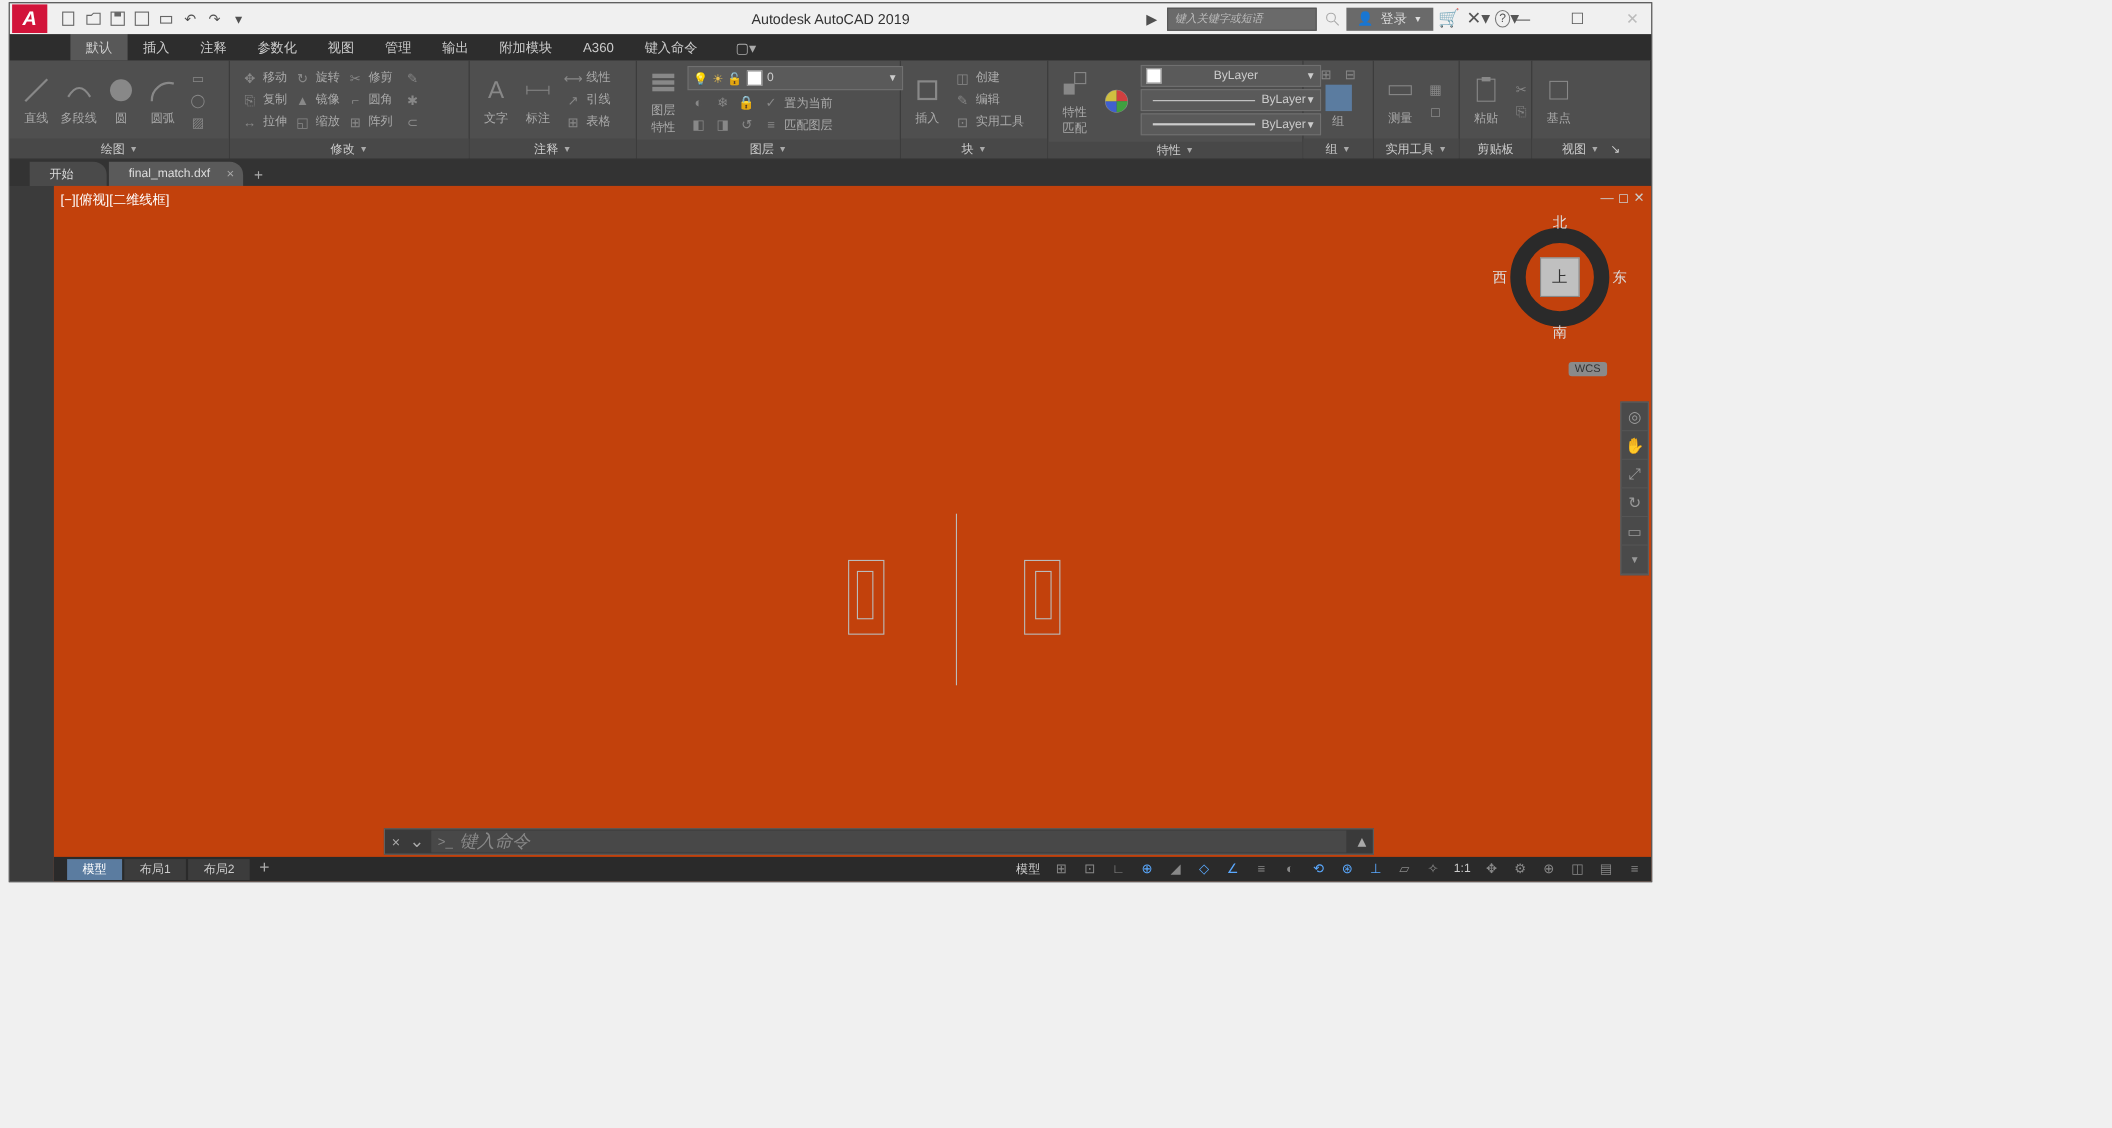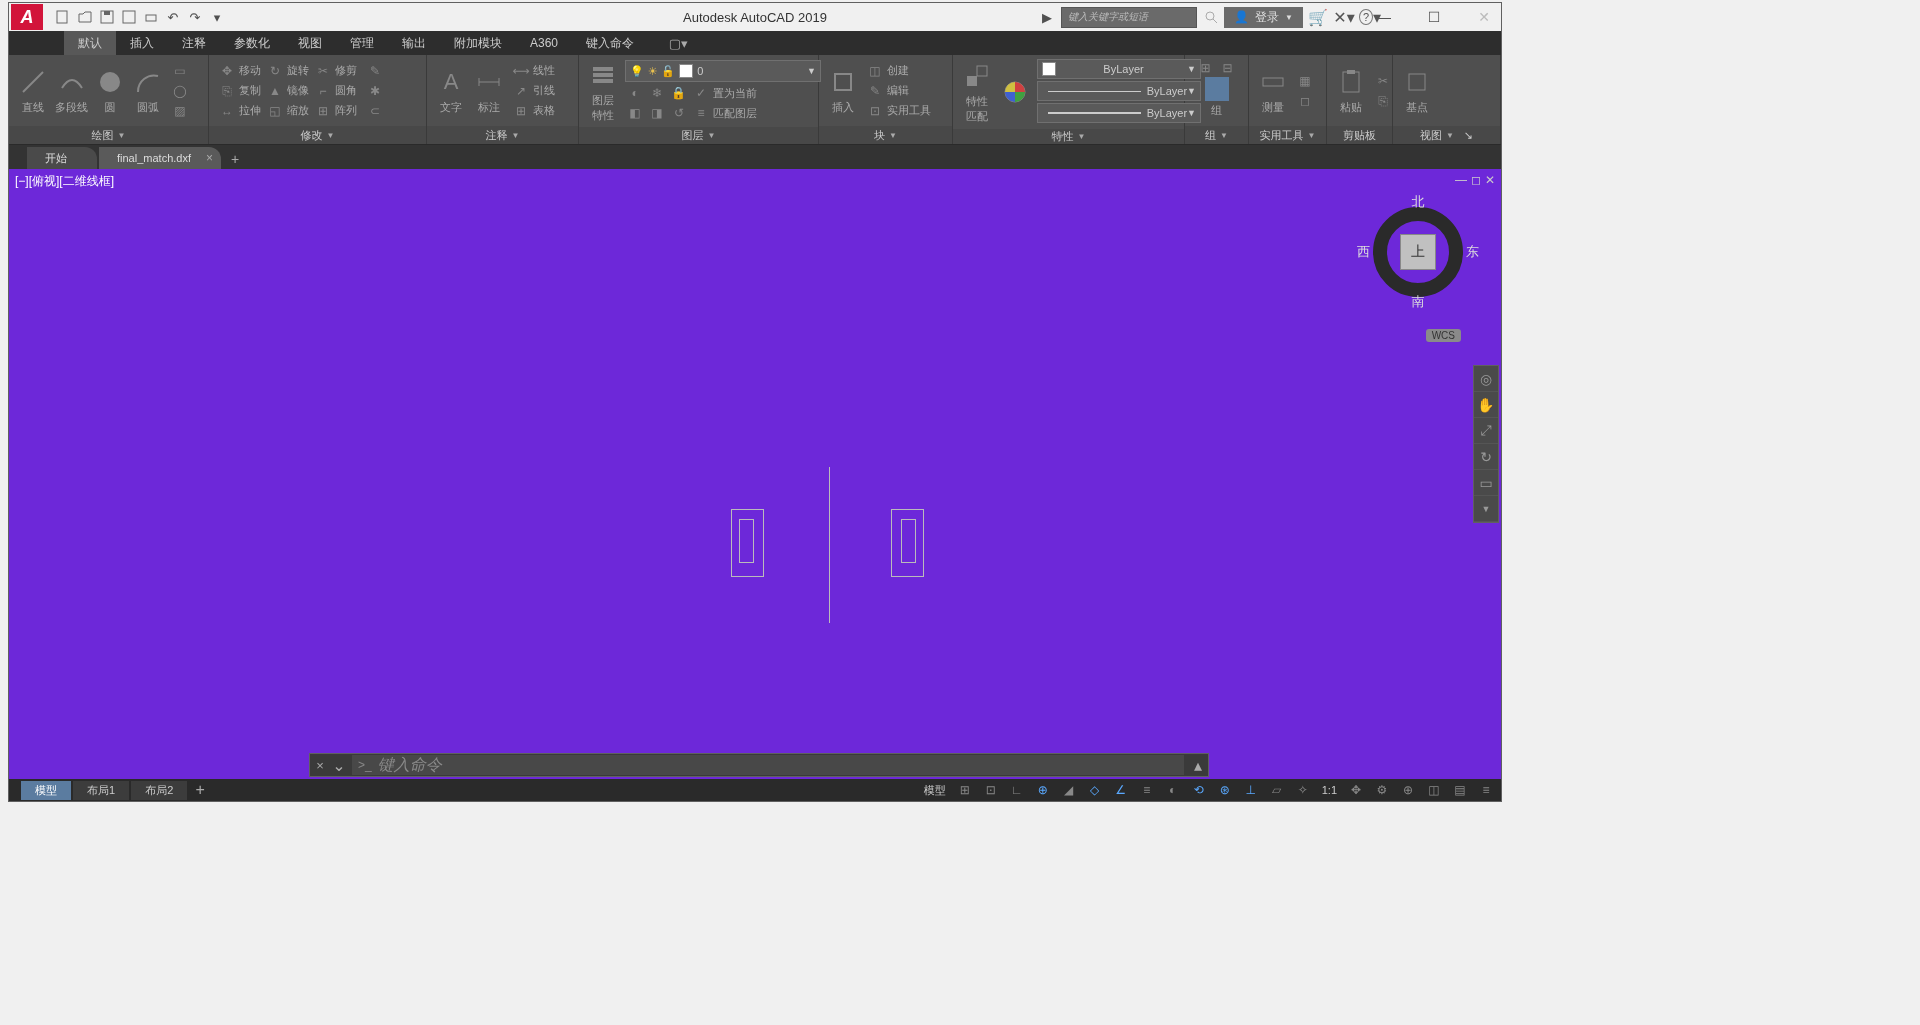--- a/index.html
+++ b/index.html
@@ -45,21 +45,21 @@
 .color-sw { width: 14px; height: 14px; border: 1px solid #888; background: #fff; }
 
 
 .file-tabs { height: 24px; background: #333; display: flex; align-items: flex-end; padding-left: 18px; gap: 2px; }
 .file-tab { height: 22px; padding: 0 30px 0 18px; background: #4a4a4a; color: #ddd; font-size: 11px; display: flex; align-items: center; border-radius: 0 12px 0 0; position: relative; cursor: pointer; }
 .file-tab .close-x { position: absolute; right: 8px; font-size: 12px; color: #aaa; }
 .file-tab.active { background: #5a5a5a; }
 .file-tab-add { width: 24px; height: 20px; color: #aaa; display: flex; align-items: center; justify-content: center; font-size: 14px; cursor: pointer; }
 
 
-.drawing-area { flex: 1; background: #6d28d9; position: relative; overflow: hidden; }
+.drawing-area { flex: 1; background: #c2410c; position: relative; overflow: hidden; margin-left: 40px; }
 .view-label { position: absolute; left: 6px; top: 4px; color: #fff; font-size: 12px; }
 .view-wc { position: absolute; right: 6px; top: 4px; display: flex; gap: 4px; }
 .view-wc span { color: #ccc; font-size: 12px; cursor: pointer; }
 .viewcube-wrap { position: absolute; right: 28px; top: 28px; width: 110px; height: 110px; }
 .vc-ring { position: absolute; inset: 10px; border: 14px solid #2a2a2a; border-radius: 50%; }
 .vc-face { position: absolute; left: 50%; top: 50%; transform: translate(-50%,-50%); width: 36px; height: 36px; background: #c0c0c0; border: 1px solid #888; display: flex; align-items: center; justify-content: center; font-size: 14px; color: #333; cursor: pointer; }
 .vc-dir { position: absolute; color: #ddd; font-size: 13px; }
 .vc-n { left: 50%; top: -4px; transform: translateX(-50%); }
 .vc-s { left: 50%; bottom: -4px; transform: translateX(-50%); }
 .vc-e { right: -6px; top: 50%; transform: translateY(-50%); }

